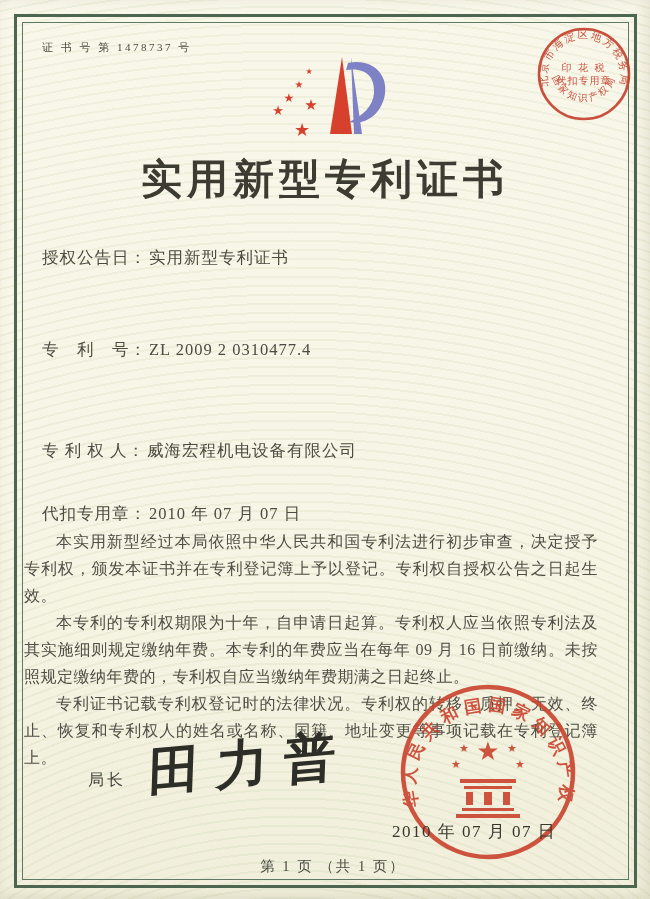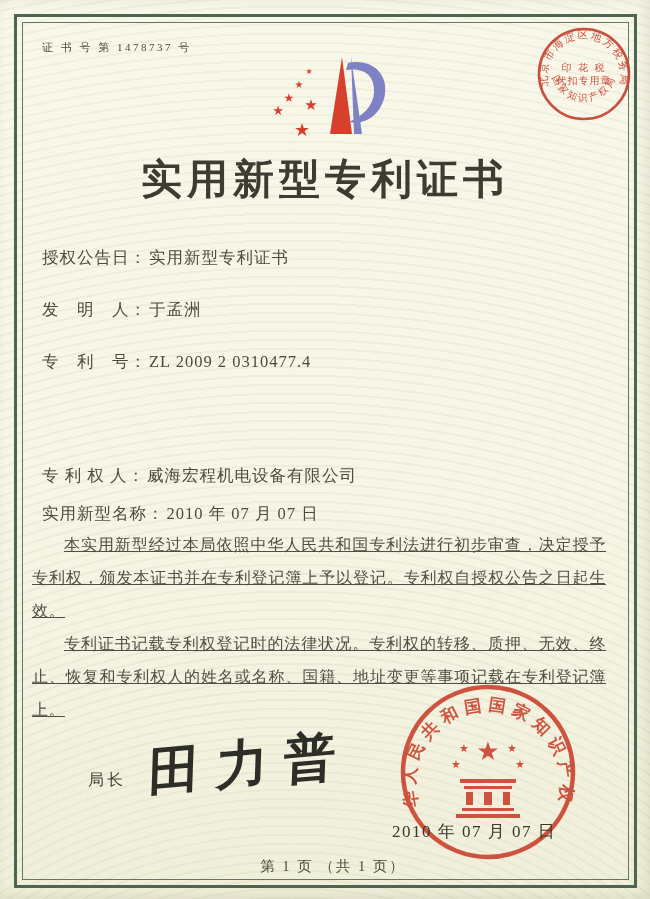--- a/index.html
+++ b/index.html
@@ -35,24 +35,23 @@
     text-align:center;font-size:41px;font-weight:600;
     color:#3c3c33;letter-spacing:5px;
   }
   .field{
     position:absolute;left:42px;width:570px;
     font-size:16.5px;color:#4b4b41;letter-spacing:1px;
     white-space:nowrap;
   }
   .field .value{margin-left:2px;}
   .paragraphs{
-    position:absolute;left:32px;top:528px;width:574px;
-    font-size:16px;line-height:33px;color:#4f4f45;
+    position:absolute;left:24px;top:528px;width:574px;
+    font-size:16px;line-height:27px;color:#4f4f45;
     text-align:justify;
-    text-decoration:underline;
   }
   .paragraphs p{margin:0;text-indent:2em;letter-spacing:0.5px;}
   .sig-label{
     position:absolute;left:88px;top:770px;
     font-size:16px;color:#43433a;letter-spacing:3px;font-family:Liberation Mono, monospace;
   }
   .sig-name{
     position:absolute;left:148px;top:728px;width:230px;
     font-size:52px;font-weight:600;color:#2e2e28;
     letter-spacing:16px;white-space:nowrap;
@@ -108,35 +107,33 @@
     </text>
     <text x="50" y="47" font-size="10" fill="#c5422f" text-anchor="middle" letter-spacing="2">印 花 税</text>
     <text x="50" y="60" font-size="10" fill="#c5422f" text-anchor="middle" letter-spacing="1">代扣专用章</text>
   </svg>
 
   <div class="title">实用新型专利证书</div>
 
   <div class="field" style="top:247px">
     <span>授权公告日：</span><span class="value">实用新型专利证书</span>
   </div>
-  <div class="field" style="top:299px">
-    <span>发　明　人：</span><span class="value">于孟洲</span>
-  </div>
-  <div class="field" style="top:351px">
+  <div class="field" style="top:339px">
     <span>专　利　号：</span><span class="value">ZL 2009 2 0310477.4</span>
   </div>
-  <div class="field" style="top:465px">
+  <div class="field" style="top:440px">
     <span>专 利 权 人：</span><span class="value">威海宏程机电设备有限公司</span>
   </div>
   <div class="field" style="top:503px">
-    <span>实用新型名称：</span><span class="value">2010 年 07 月 07 日</span>
+    <span>代扣专用章：</span><span class="value">2010 年 07 月 07 日</span>
   </div>
 
   <div class="paragraphs">
     <p>本实用新型经过本局依照中华人民共和国专利法进行初步审查，决定授予专利权，颁发本证书并在专利登记簿上予以登记。专利权自授权公告之日起生效。</p>
+    <p>本专利的专利权期限为十年，自申请日起算。专利权人应当依照专利法及其实施细则规定缴纳年费。本专利的年费应当在每年 09 月 16 日前缴纳。未按照规定缴纳年费的，专利权自应当缴纳年费期满之日起终止。</p>
     <p>专利证书记载专利权登记时的法律状况。专利权的转移、质押、无效、终止、恢复和专利权人的姓名或名称、国籍、地址变更等事项记载在专利登记簿上。</p>
   </div>
 
   <div class="sig-label">局长</div>
   <div class="sig-name">田力普</div>
 
   <svg class="official-seal" viewBox="0 0 180 180" aria-hidden="true">
     <defs>
       <path id="os-arc" d="M 25,135 A 73,73 0 1 1 155,135"></path>
     </defs>

